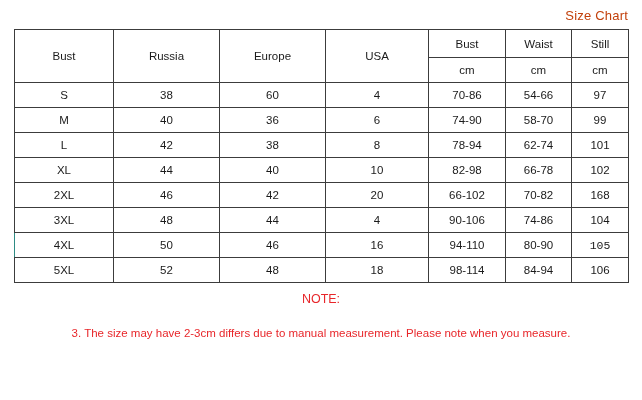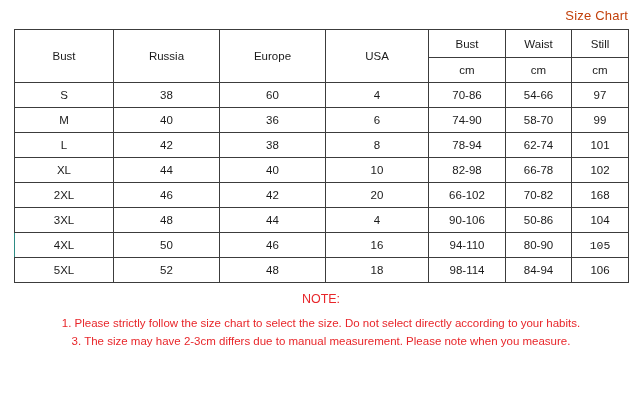--- a/index.html
+++ b/index.html
@@ -61,21 +61,21 @@
   col.c-length  { width: 57px; }
 
   .note-block {
     width: 614px;
     margin: 9px auto 0 auto;
     text-align: center;
   }
   .note-title {
     color: #e8262a;
     font-size: 12.5px;
-    margin-bottom: 8px;
+    margin-bottom: 18px;
   }
   .note-line {
     color: #e8262a;
     font-size: 11.5px;
     line-height: 18px;
     text-align: center;
   }
   
   tr.row-highlight td:first-child {
     border-left-color: #2e8b84;
@@ -163,21 +163,21 @@
         <td>66-102</td>
         <td>70-82</td>
         <td>168</td>
       </tr>
       <tr>
         <td>3XL</td>
         <td>48</td>
         <td>44</td>
         <td>4</td>
         <td>90-106</td>
-        <td>50-86</td>
+        <td>74-86</td>
         <td>104</td>
       </tr>
       <tr class="row-highlight">
         <td>4XL</td>
         <td>50</td>
         <td>46</td>
         <td>16</td>
         <td>94-110</td>
         <td>80-90</td>
         <td>105</td>
@@ -189,17 +189,16 @@
         <td>18</td>
         <td>98-114</td>
         <td>84-94</td>
         <td>106</td>
       </tr>
     </tbody>
   </table>
 
   <div class="note-block">
     <div class="note-title">NOTE:</div>
-    <div class="note-line">1. Please strictly follow the size chart to select the size. Do not select directly according to your habits.</div>
     <div class="note-line">3. The size may have 2-3cm differs due to manual measurement. Please note when you measure.</div>
   </div>
 
 </div>
 
 </body></html>

